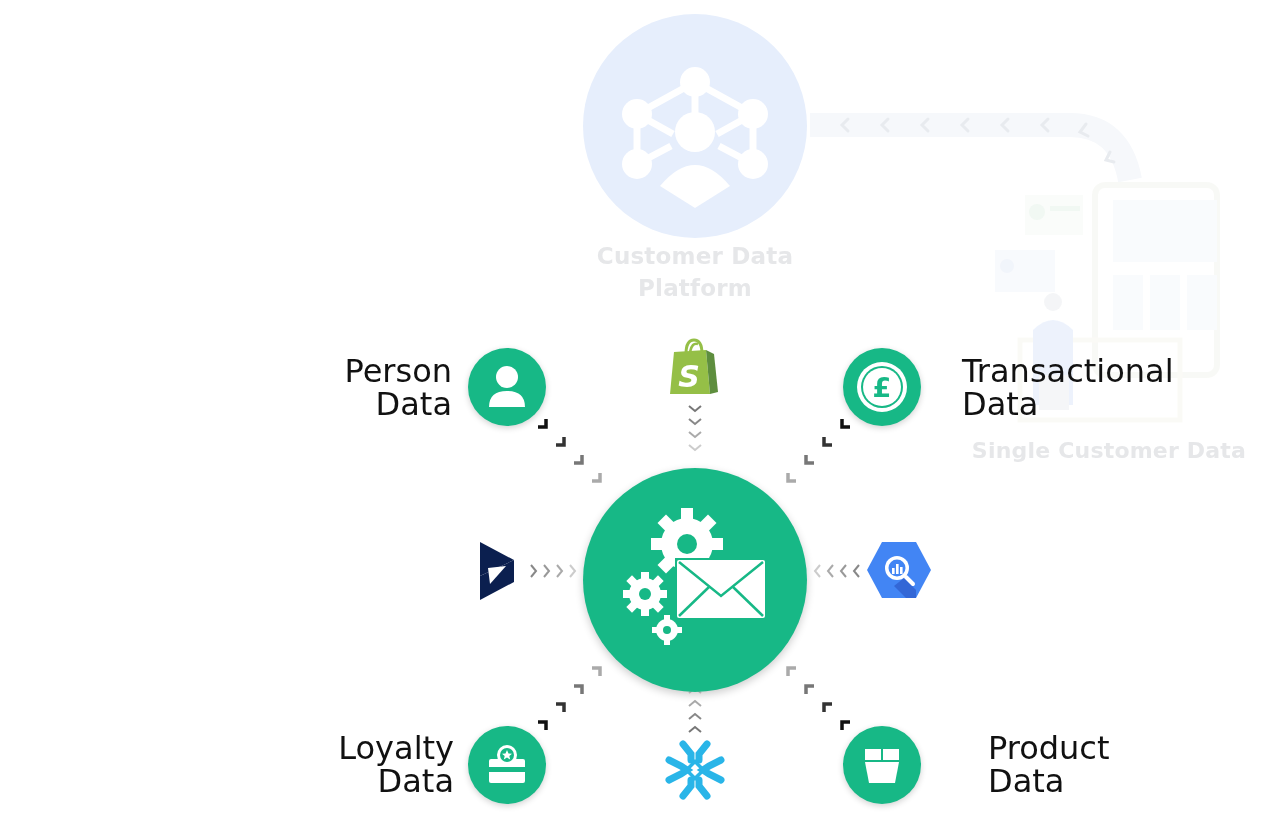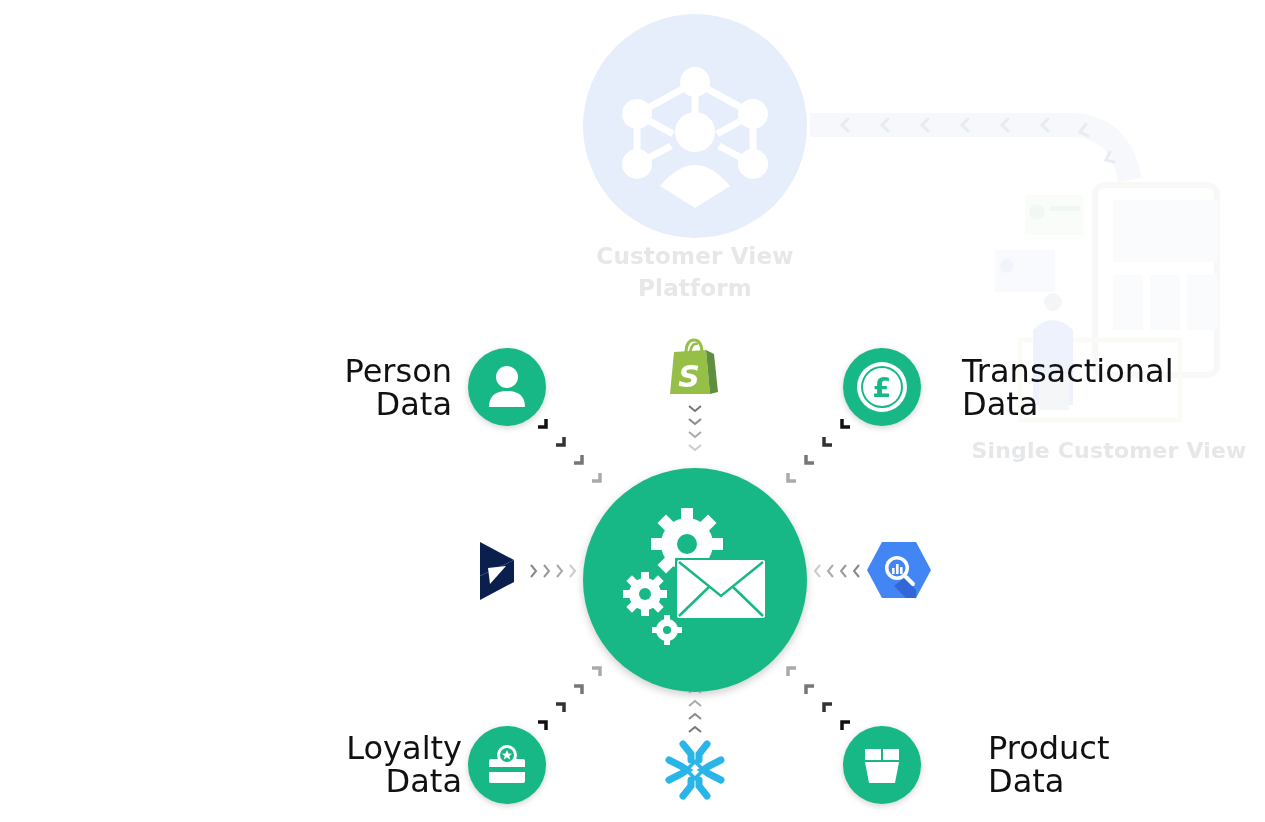--- a/index.html
+++ b/index.html
@@ -33,21 +33,21 @@
       <circle cx="54" cy="100" r="15"></circle>
       <circle cx="170" cy="100" r="15"></circle>
       <circle cx="54" cy="150" r="15"></circle>
       <circle cx="170" cy="150" r="15"></circle>
       <circle cx="112" cy="118" r="20"></circle>
       <path d="M77 172 Q112 130 147 172 L112 194 Z"></path>
     </g>
   </svg>
 </div>
 <div class="faded-title" style="left:570px; top:240px; width:250px; font-size:23px; line-height:32px;">
-  <div>Customer View</div>
+  <div>Customer Data</div>
   <div>Platform</div>
 </div>
 
 <svg class="abs" style="left:800px; top:100px;" width="350" height="100" viewBox="0 0 350 100">
   <path d="M10 25 L270 25 Q320 25 330 80" stroke="#f6f8fb" stroke-width="24" fill="none"></path>
   <g stroke="#e8ebef" stroke-width="3" fill="none" stroke-linecap="round">
     <polyline points="48,19 42,25 48,31"></polyline>
     <polyline points="88,19 82,25 88,31"></polyline>
     <polyline points="128,19 122,25 128,31"></polyline>
     <polyline points="168,19 162,25 168,31"></polyline>
@@ -69,21 +69,21 @@
     <circle cx="42" cy="32" r="8" fill="#e6f3ea"></circle>
     <rect x="55" y="26" width="30" height="5" fill="#e6f3ea"></rect>
     <rect x="0" y="70" width="60" height="42" fill="#f4f7fd"></rect>
     <circle cx="12" cy="86" r="7" fill="#e7edf8"></circle>
     <rect x="25" y="160" width="160" height="80" fill="none" stroke="#f7f6ef" stroke-width="5"></rect>
     <circle cx="58" cy="122" r="9" fill="#eceef1"></circle>
     <path d="M38 150 Q58 130 78 150 L78 225 L38 225 Z" fill="#dfe9fb"></path>
     <rect x="44" y="195" width="30" height="35" fill="#eef0f3"></rect>
   </svg>
 </div>
-<div class="faded-title" style="left:968px; top:436px; width:282px; font-size:22px; line-height:30px;">Single Customer View</div>
+<div class="faded-title" style="left:968px; top:436px; width:282px; font-size:22px; line-height:30px;">Single Customer Data</div>
 
 <svg class="abs" style="left:530px; top:415px;" width="80" height="75" viewBox="0 0 80 75">
   <g fill="none" stroke-width="3.5">
     <polyline points="8,12 16,12 16,4" stroke="#111"></polyline>
     <polyline points="26,30 34,30 34,22" stroke="#333"></polyline>
     <polyline points="44,48 52,48 52,40" stroke="#777"></polyline>
     <polyline points="62,66 70,66 70,58" stroke="#aaa"></polyline>
   </g>
 </svg>
 
@@ -215,21 +215,21 @@
     <circle cx="28" cy="28" r="21" fill="#17b886"></circle>
     <circle cx="28" cy="28" r="19" fill="#fff"></circle>
     <text x="28" y="38" text-anchor="middle" font-family="DejaVu Sans, sans-serif" font-weight="bold" font-size="27" fill="#17b886">£</text>
   </svg>
 </div>
 <div class="label" style="left:936px; top:355px;margin-left:26px;">
   <div>Transactional</div>
   <div>Data</div>
 </div>
 
-<div class="label right" style="left:340px; top:732px; width:122px;text-align:right;">
+<div class="label right" style="left:332px; top:732px; width:122px;text-align:right;">
   <div>Loyalty</div>
   <div>Data</div>
 </div>
 <div class="node" style="left:468px; top:726px;">
   <svg width="44" height="44" viewBox="0 0 44 44">
     <rect x="4" y="16" width="36" height="24" rx="2" fill="#fff"></rect>
     <rect x="4" y="24" width="36" height="5" fill="#17b886"></rect>
     <circle cx="22" cy="12" r="10" fill="#fff"></circle>
     <circle cx="22" cy="12" r="7" fill="#17b886"></circle>
     <polygon points="22,7 23.5,10.5 27,10.8 24.3,13 25.2,16.5 22,14.6 18.8,16.5 19.7,13 17,10.8 20.5,10.5" fill="#fff"></polygon>

